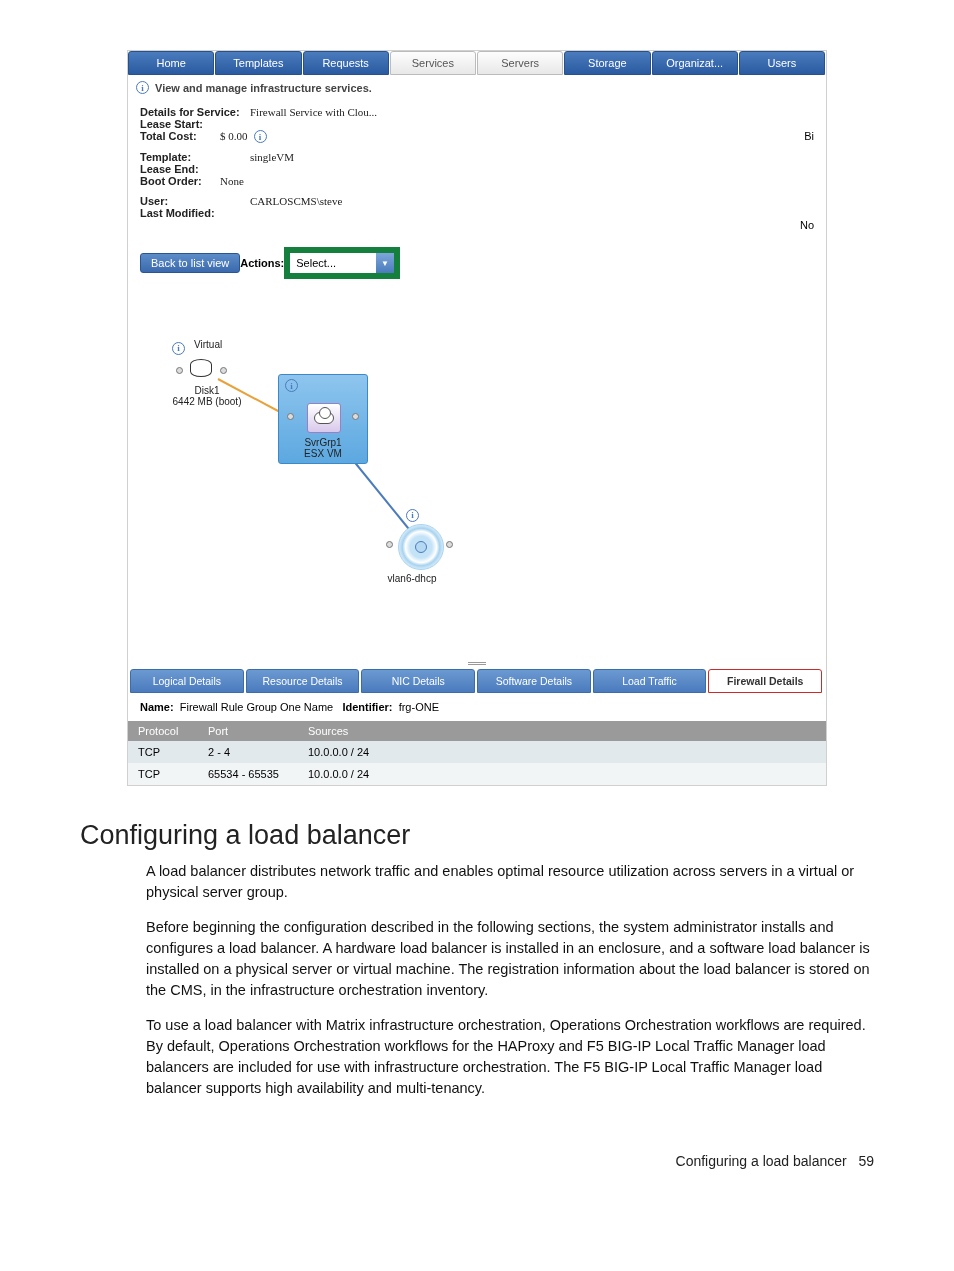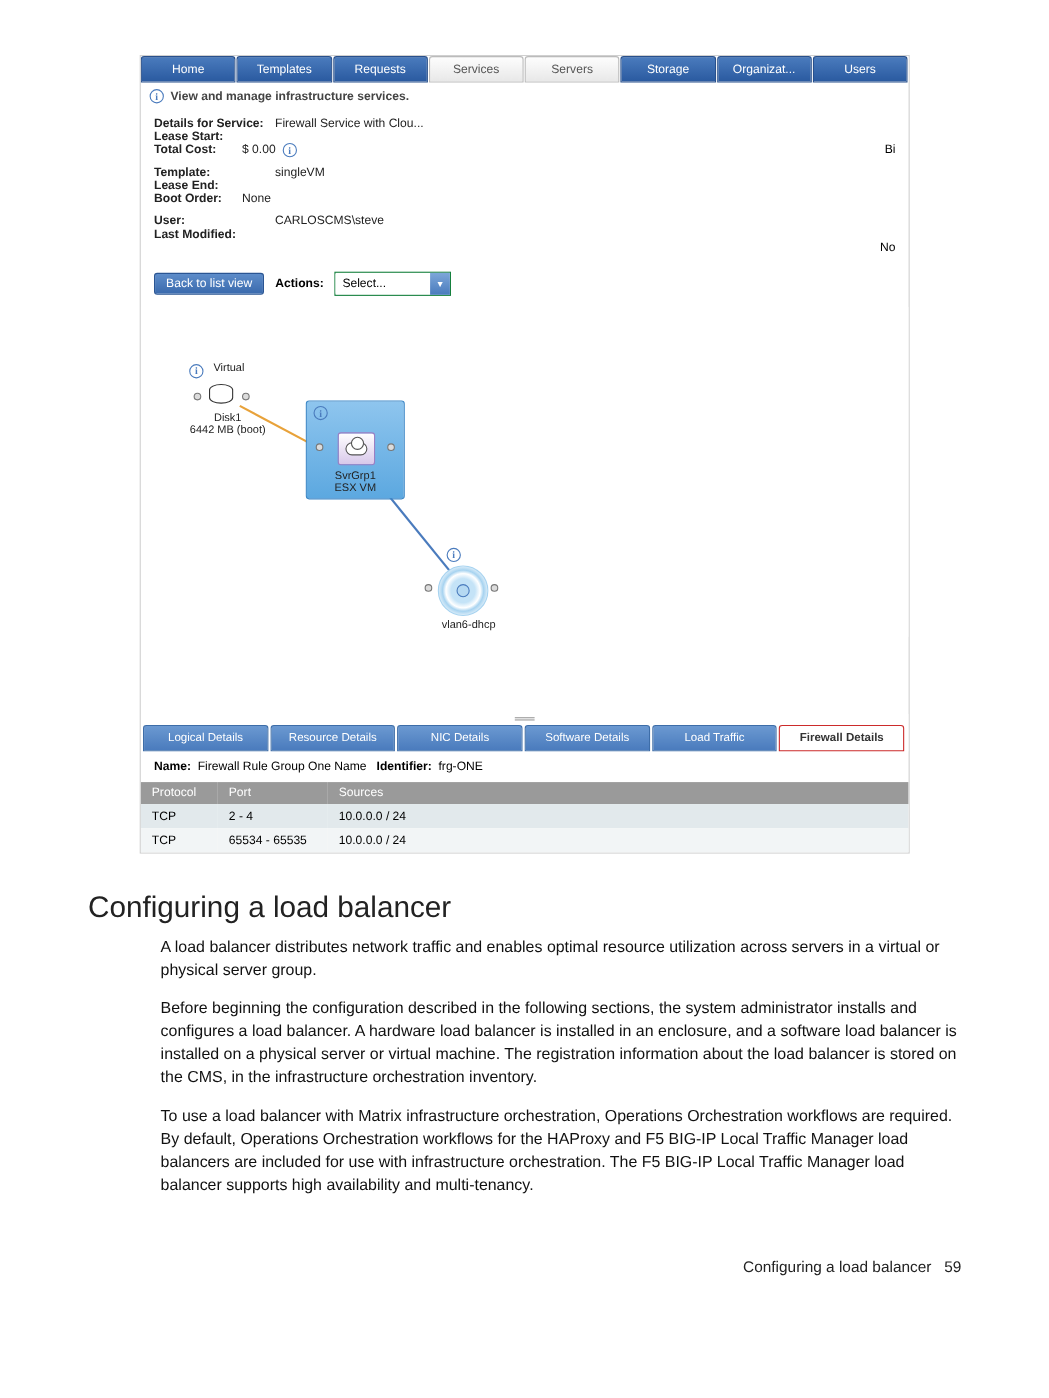--- a/index.html
+++ b/index.html
@@ -9,25 +9,25 @@
   .topnav .tab { font-size: 11px; padding: 5px 0; text-align: center; color: #fff; background: linear-gradient(#4a7bbd,#2a5aa0); border: 1px solid #28508c; border-top-left-radius: 3px; border-top-right-radius: 3px; margin-right: 1px; flex: 1; }
   .topnav .tab.light { background: linear-gradient(#fdfdfd,#e8e8e8); color:#555; border:1px solid #bbb; }
   .subtitle { display:flex; align-items:center; gap:6px; padding:6px 8px; font-size:11px; font-weight:bold; color:#444; }
   .info-icon { width:13px; height:13px; border:1.5px solid #4a7bbd; border-radius:50%; color:#4a7bbd; font-size:9px; font-weight:bold; display:inline-flex; align-items:center; justify-content:center; font-family: Georgia, serif; }
   .details { padding: 6px 12px 4px 12px; font-size:11px; }
   .details-row { display:flex; margin-bottom:8px;flex-direction:column; }
   .details-col1 { width: 280px; display:flex; }
   .details-col2 { width: 220px; display:flex; }
   .details-col3 { flex:1; display:flex; }
   .lbl { font-weight:bold; color:#222; width:110px; }
-  .val { color:#222; }
+  .val { color:#222;font-family:Liberation Serif, serif; }
   .status-icon { width:12px; height:12px; border-radius:50%; background:#3aa53a; display:inline-flex; align-items:center; justify-content:center; color:#fff; font-size:9px; margin-right:4px; }
-  .actionbar { display:flex; align-items:center; gap:10px; padding:4px 12px 10px 12px; font-size:11px;}
+  .actionbar { display:flex; align-items:center; padding:4px 12px 10px 12px; font-size:11px;}
   .btn-back { background: linear-gradient(#5d8cc9,#3a6aad); color:#fff; border:1px solid #2a5593; border-radius:3px; padding:3px 10px; font-size:11px; }
-  .select-box { display:flex; align-items:center; border:1px solid #15803d; font-size:11px; }
+  .select-box { display:flex; align-items:center; border:6px solid #15803d; font-size:11px; }
   .select-box .sel-text { padding:3px 40px 3px 6px; background:#fff; }
   .select-box .sel-arrow { width:18px; height:20px; background:linear-gradient(#7da7d9,#4a7bbd); display:flex; align-items:center; justify-content:center; color:#fff; font-size:8px;}
   .diagram { position:relative; height:300px; background:#fff; }
   .d-info { position:absolute; }
   .node-label { font-size:10px; text-align:center; color:#222; }
   .disk-icon { width:24px; height:22px; position:relative; }
   .disk-icon .cyl { width:22px; height:18px; background:#fff; border:1.5px solid #333; border-radius:50%/30%; position:absolute; top:2px; }
   .dot { width:7px; height:7px; border:1.5px solid #777; border-radius:50%; background:#dcdcdc; position:absolute; }
   .svr-box { position:absolute; width:90px; height:90px; background:linear-gradient(#8ec5ee,#5ca8e0); border:1px solid #3d88c7; border-radius:3px; top:85px; left:150px; }
   .svr-inner { width:34px; height:30px; background:linear-gradient(#fff,#d8c8ea); border:1px solid #9a7fc4; border-radius:3px; position:absolute; top:28px; left:28px; display:flex; align-items:center; justify-content:center; }
@@ -147,21 +147,21 @@
       <div class="dot" style="top:38px; right:8px;"></div>
       <div class="node-label" style="position:absolute; bottom:4px; width:100%;"><span>SvrGrp1</span><br><span>ESX VM</span></div>
     </div>
 
     <div class="d-info" style="top:215px; left:278px;"><span class="info-icon">i</span></div>
     <div class="vlan-ring">
         <div class="inner"></div>
       </div>
     <div class="dot" style="top:252px; left:258px;"></div>
     <div class="dot" style="top:252px; left:318px;"></div>
-    <div class="d-info node-label" style="top:284px; left:268px; width:60px;">vlan6-dhcp</div>
+    <div class="d-info node-label" style="top:284px; left:254px; width:60px;">vlan6-dhcp</div>
   </div>
 
   <div style="height:70px"></div>
 
   <div class="divider">
     <div class="grip">
         <span></span>
         <span></span>
       </div>
   </div>

